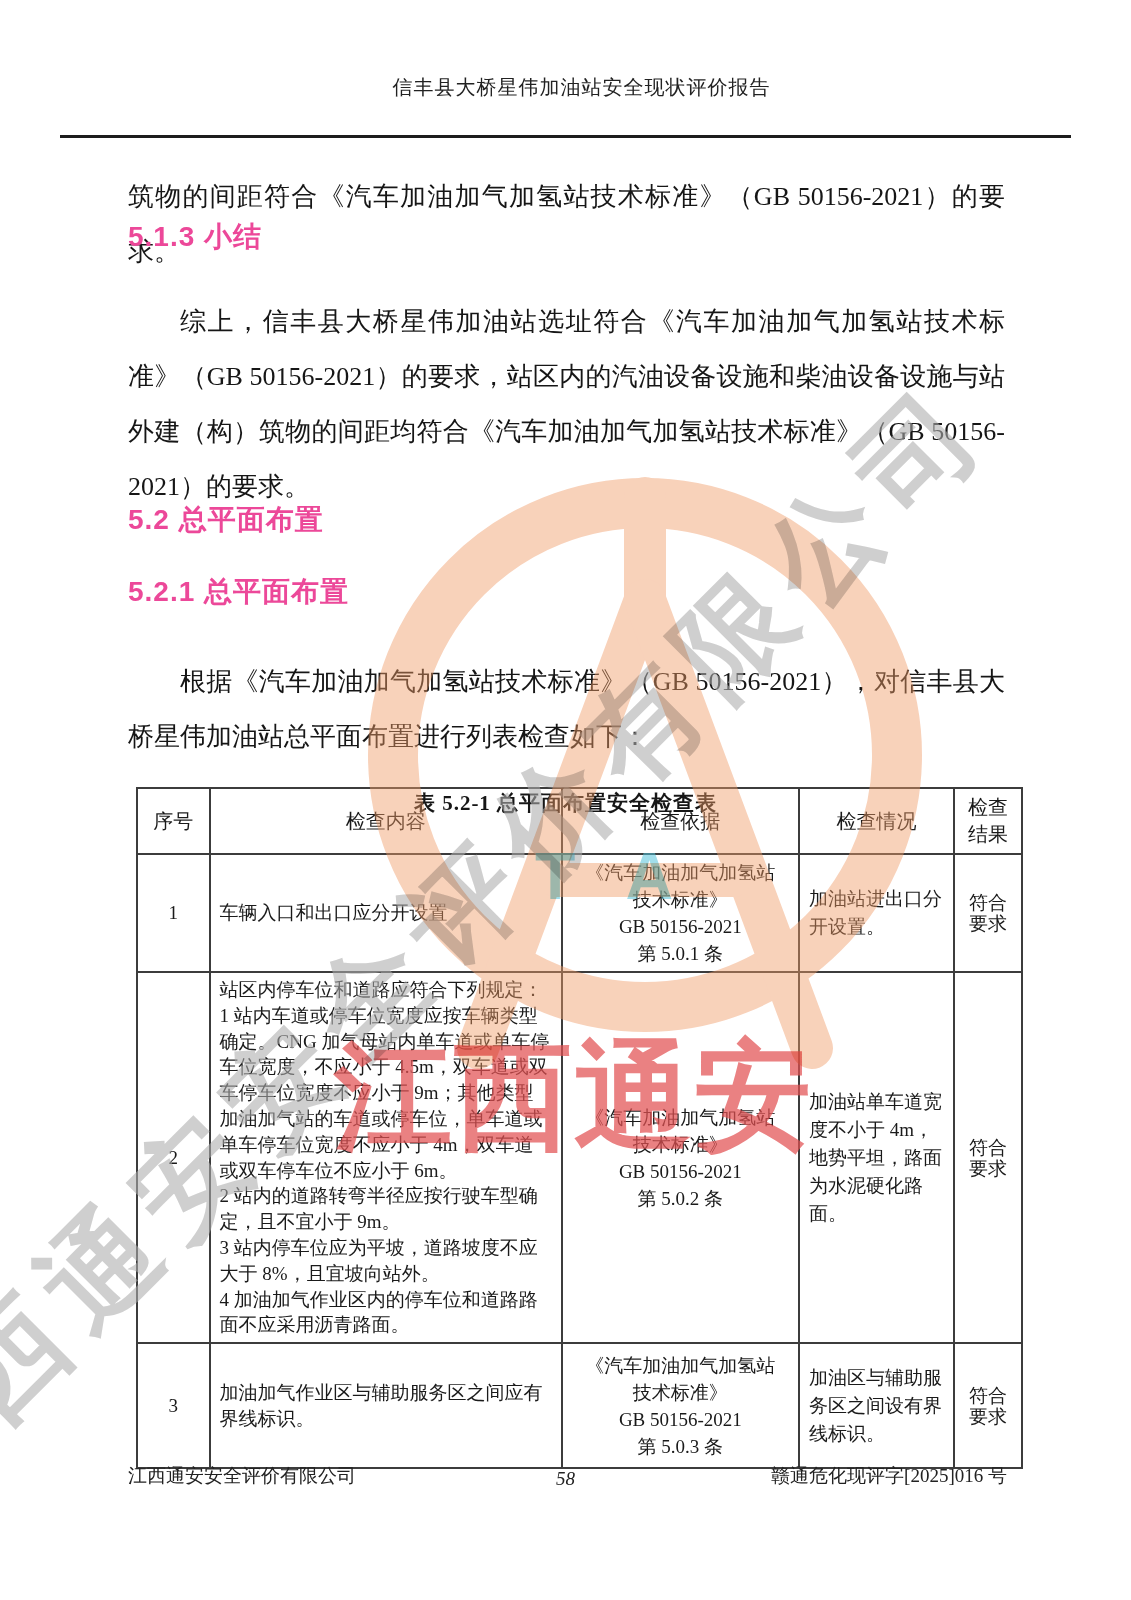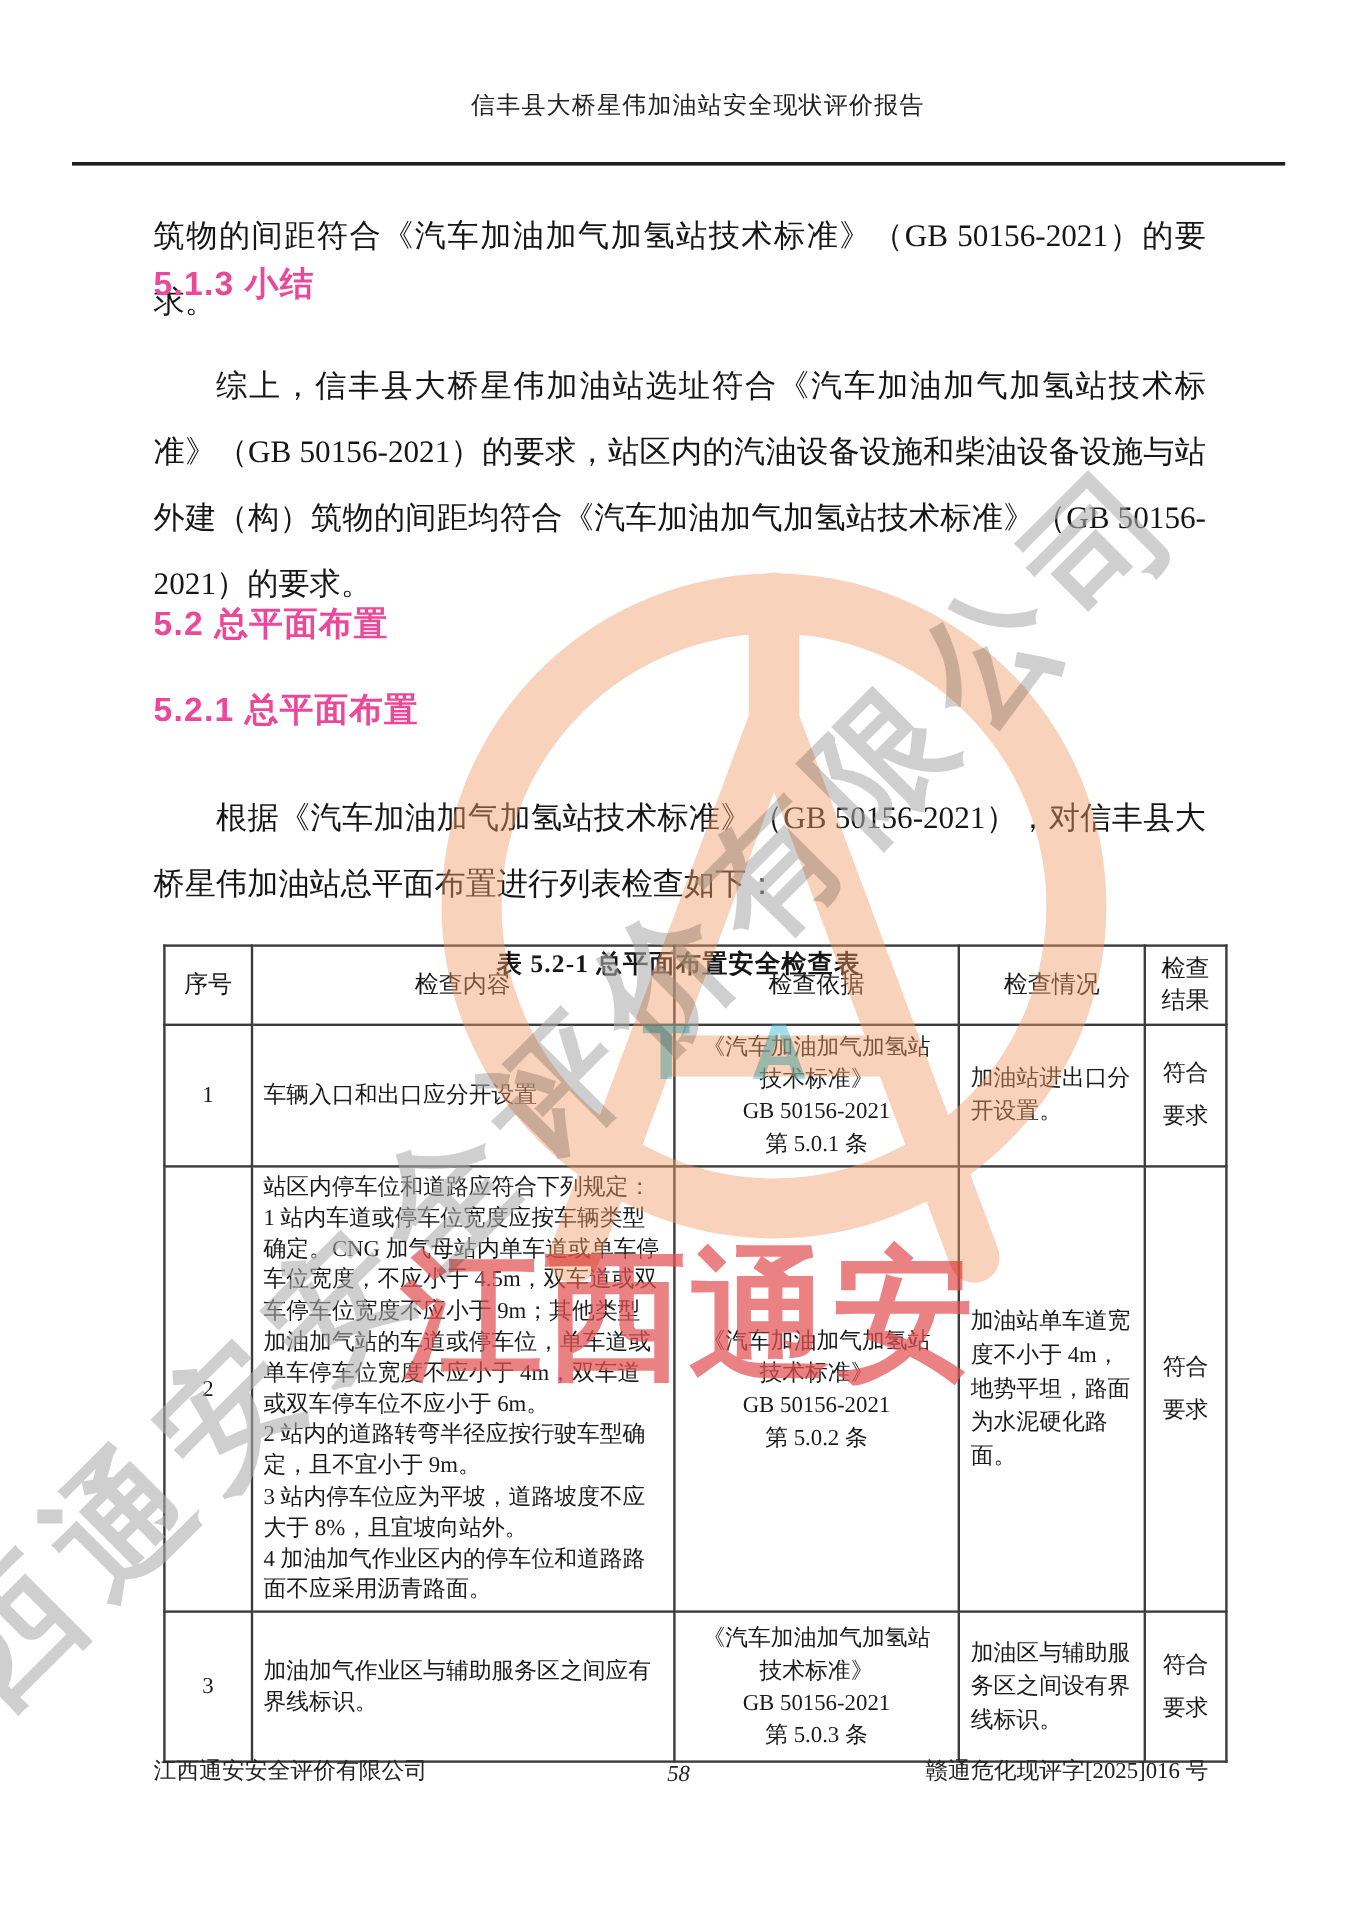--- a/index.html
+++ b/index.html
@@ -74,21 +74,21 @@
   tr.hrow{height:66px;}
   tr.r1{height:112px;}
   tr.r2{height:337px;}
   tr.r3{height:125px;}
   .c-center{text-align:center;}
   .c-left{text-align:left;}
   .pre{white-space:pre-line;}
   td.basis{line-height:27px;}
   td.situ{line-height:28px;padding-left:10px;}
   td.cont{line-height:25.8px;padding-left:10px;padding-right:6px;}
-  td.res{padding:4px 5px;line-height:36px;}
+  td.res{padding:4px 5px;line-height:21px;}
   th.hcell{font-size:20px;line-height:27px;}
   .footer-left{position:absolute;left:128px;top:1463px;font-size:19px;color:#222;}
   .footer-page{position:absolute;left:0;top:1468px;width:100%;text-align:center;font-size:19px;color:#222;font-style:italic;}
   .footer-right{position:absolute;right:124px;top:1463px;font-size:19px;color:#222;}
 </style>
 </head>
 <body>
 
 <div class="page">
 

